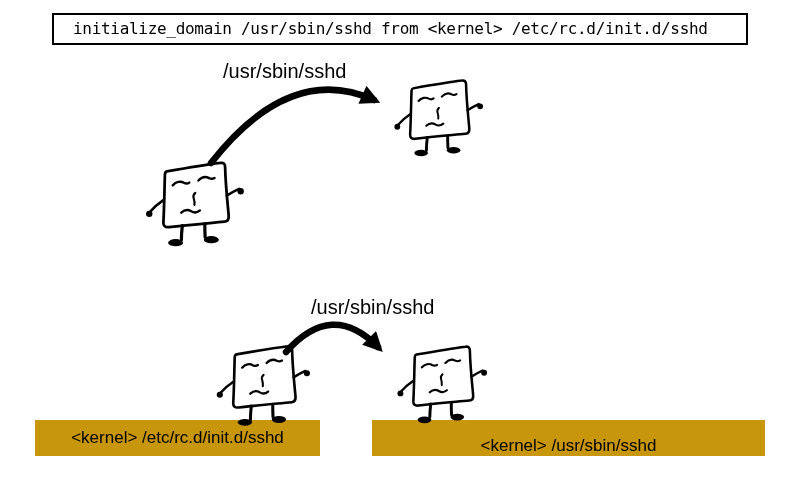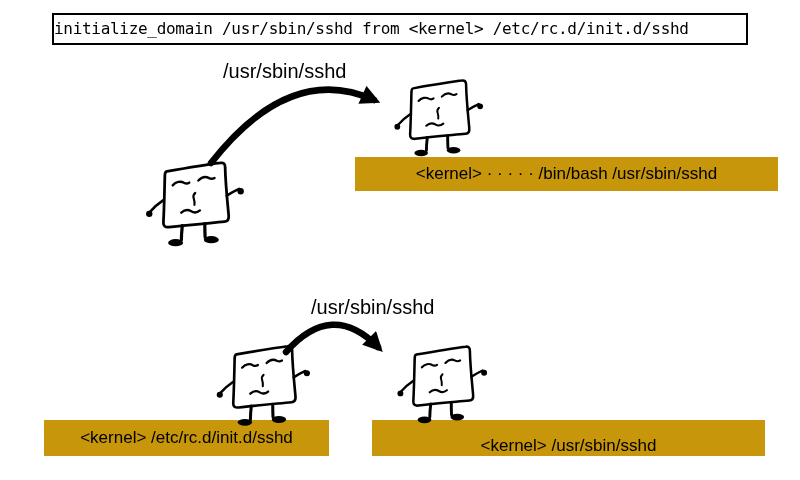--- a/index.html
+++ b/index.html
@@ -20,37 +20,37 @@
     position: absolute;
     left: 52px;
     top: 13px;
     width: 696px;
     height: 32px;
     box-sizing: border-box;
     border: 2px solid var(--ink, #000000);
     font-family: "DejaVu Sans Mono", monospace;
     font-size: 16px;
     line-height: 27px;
-    padding-left: 0;
+    padding-left: 19px;
     white-space: nowrap;
     letter-spacing: -0.3px;
   }
   .context-label {
     position: absolute;
     background: var(--label-bg, #C8960A);
     font-size: 17px;
     text-align: center;
     display: flex;
     align-items: center;
     justify-content: center;
     white-space: nowrap;
   }
   .ctx-s1-target { left: 355px; top: 157px; width: 423px; height: 34px; }
   .ctx-s1-source { left: 39px;  top: 242px; width: 279px; height: 34px; }
-  .ctx-s2-source { left: 44px;  top: 420px; width: 285px; height: 36px; }
+  .ctx-s2-source { left: 35px;  top: 420px; width: 285px; height: 36px; }
   .ctx-s2-target { left: 372px; top: 420px; width: 393px; height: 36px; align-items: flex-end; }
   .arrow-label {
     position: absolute;
     font-size: 20px;
     white-space: nowrap;
   }
   .arrow-label-1 { left: 223px; top: 60px; }
   .arrow-label-2 { left: 311px; top: 296px; }
   .figure-layer {
     position: absolute;
@@ -63,23 +63,20 @@
 </head>
 <body>
 
 <div class="stage">
 
   <div class="title-box">
     <span>initialize_domain /usr/sbin/sshd from &lt;kernel&gt; /etc/rc.d/init.d/sshd</span>
   </div>
 
   <div class="arrow-label arrow-label-1">/usr/sbin/sshd</div>
-  <div class="context-label ctx-s1-target">
-    <span>&lt;kernel&gt; · · · · · /bin/bash /usr/sbin/sshd</span>
-  </div>
 
   <div class="arrow-label arrow-label-2">/usr/sbin/sshd</div>
   <div class="context-label ctx-s2-source">
     <span>&lt;kernel&gt; /etc/rc.d/init.d/sshd</span>
   </div>
   <div class="context-label ctx-s2-target">
     <span>&lt;kernel&gt; /usr/sbin/sshd</span>
   </div>
 
   <svg class="figure-layer" viewBox="0 0 800 480" xmlns="http://www.w3.org/2000/svg">

